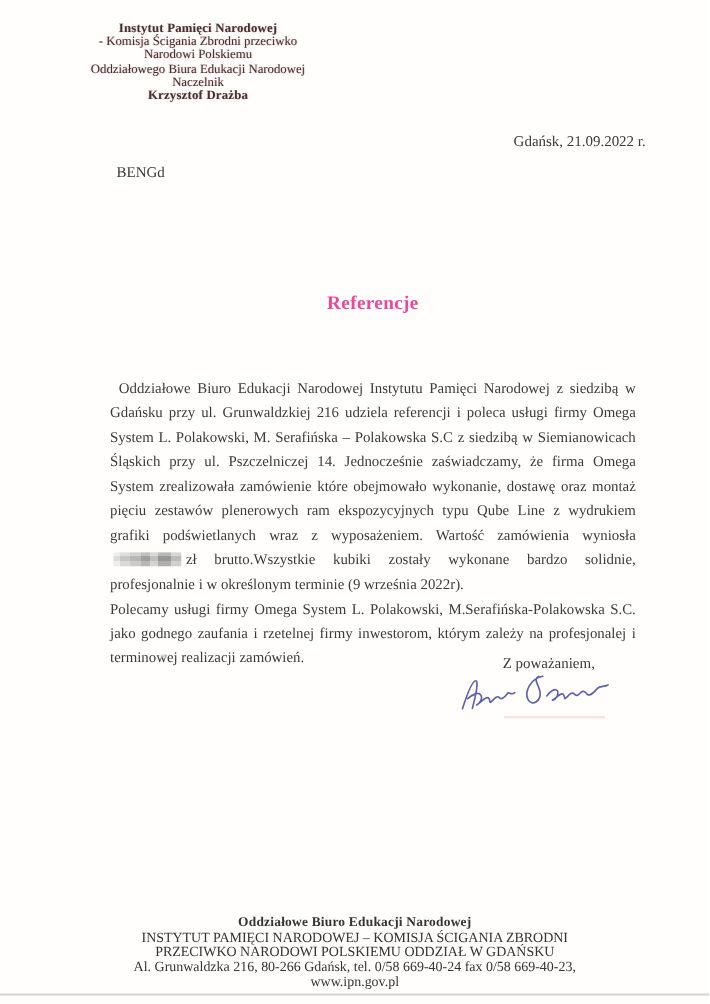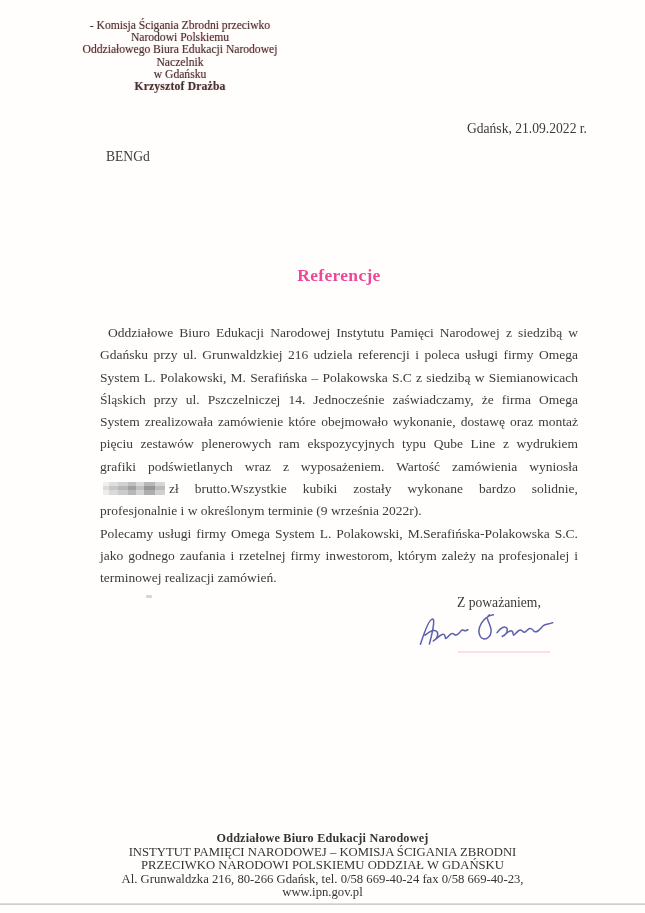--- a/index.html
+++ b/index.html
@@ -48,21 +48,21 @@
 
   .body-text {
     position: absolute;
     top: 322px; left: 100px; width: 478px;
     font-size: 13.5px;
     line-height: 22.3px;
     text-align: justify;
     color: #3b3b3b;
   }
   .body-text p { margin: 0; }
-  .body-text p.first { text-indent: 8px; }
+  .body-text p.first { text-indent: 8px; margin-top: 20px; }
 
   .redacted {
     display: inline-block;
     width: 62px; height: 13px;
     vertical-align: -2px;
     margin: 0 4px 0 3px;
     border-radius: 1px;
     background:
       linear-gradient(180deg, rgba(255,255,255,0.25) 0 30%, rgba(0,0,0,0.06) 30% 60%, rgba(255,255,255,0.15) 60%),
       linear-gradient(90deg, #eaeaea 0 10%, #d3d3d3 10% 24%, #c2c2c2 24% 40%, #aaaaaa 40% 54%, #cccccc 54% 66%, #a0a0a0 66% 84%, #c8c8c8 84%);
@@ -114,25 +114,25 @@
     background: linear-gradient(180deg, #dcdcdc, #c2c2c2);
     opacity: 0.85;
   }
 </style>
 </head>
 <body>
 
 <div class="page">
 
   <div class="letterhead">
+    <div class="bold">Instytut Pamięci Narodowej</div>
     <div>- Komisja Ścigania Zbrodni przeciwko</div>
     <div>Narodowi Polskiemu</div>
     <div>Oddziałowego Biura Edukacji Narodowej</div>
     <div>Naczelnik</div>
-    <div>w Gdańsku</div>
     <div class="bold">Krzysztof Drażba</div>
   </div>
 
   <div class="dateline">Gdańsk, 21.09.2022 r.</div>
 
   <div class="refcode">BENGd</div>
 
   <div class="doc-title">Referencje</div>
 
   <div class="body-text">

